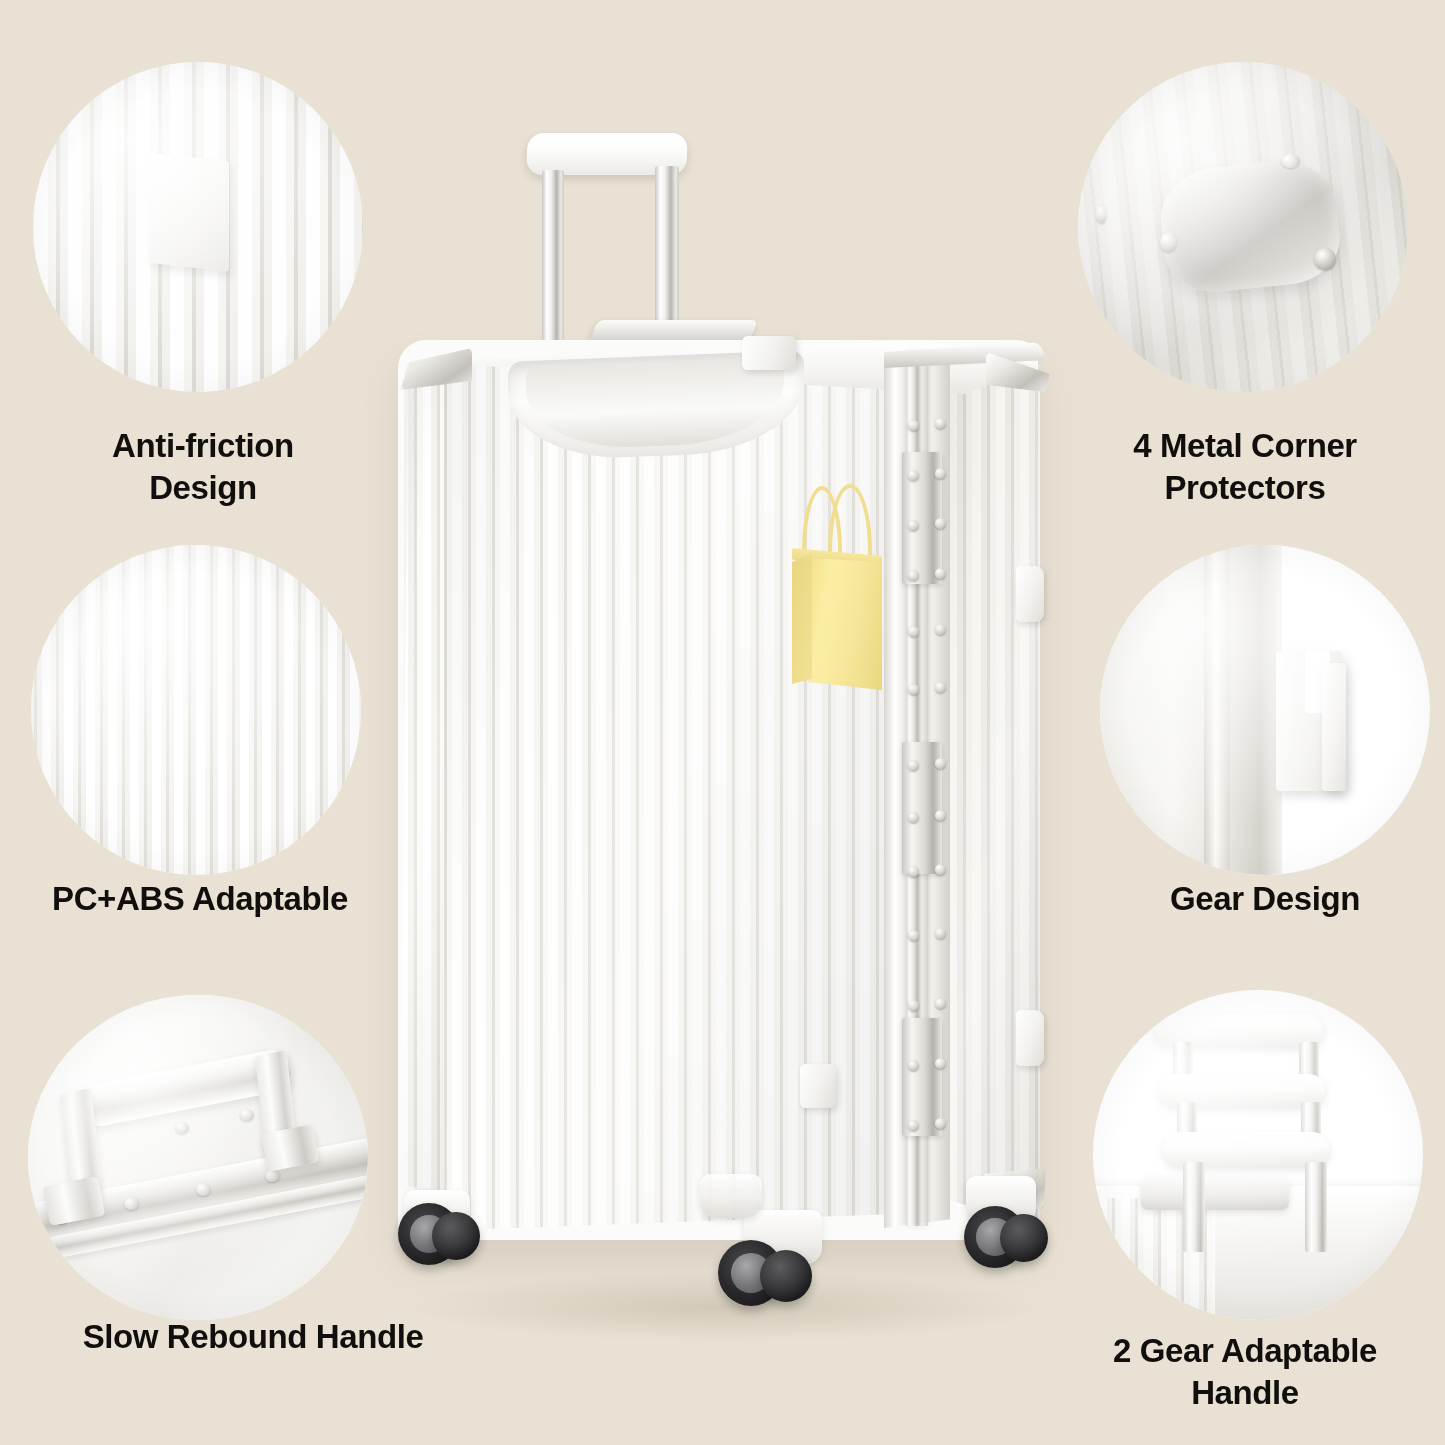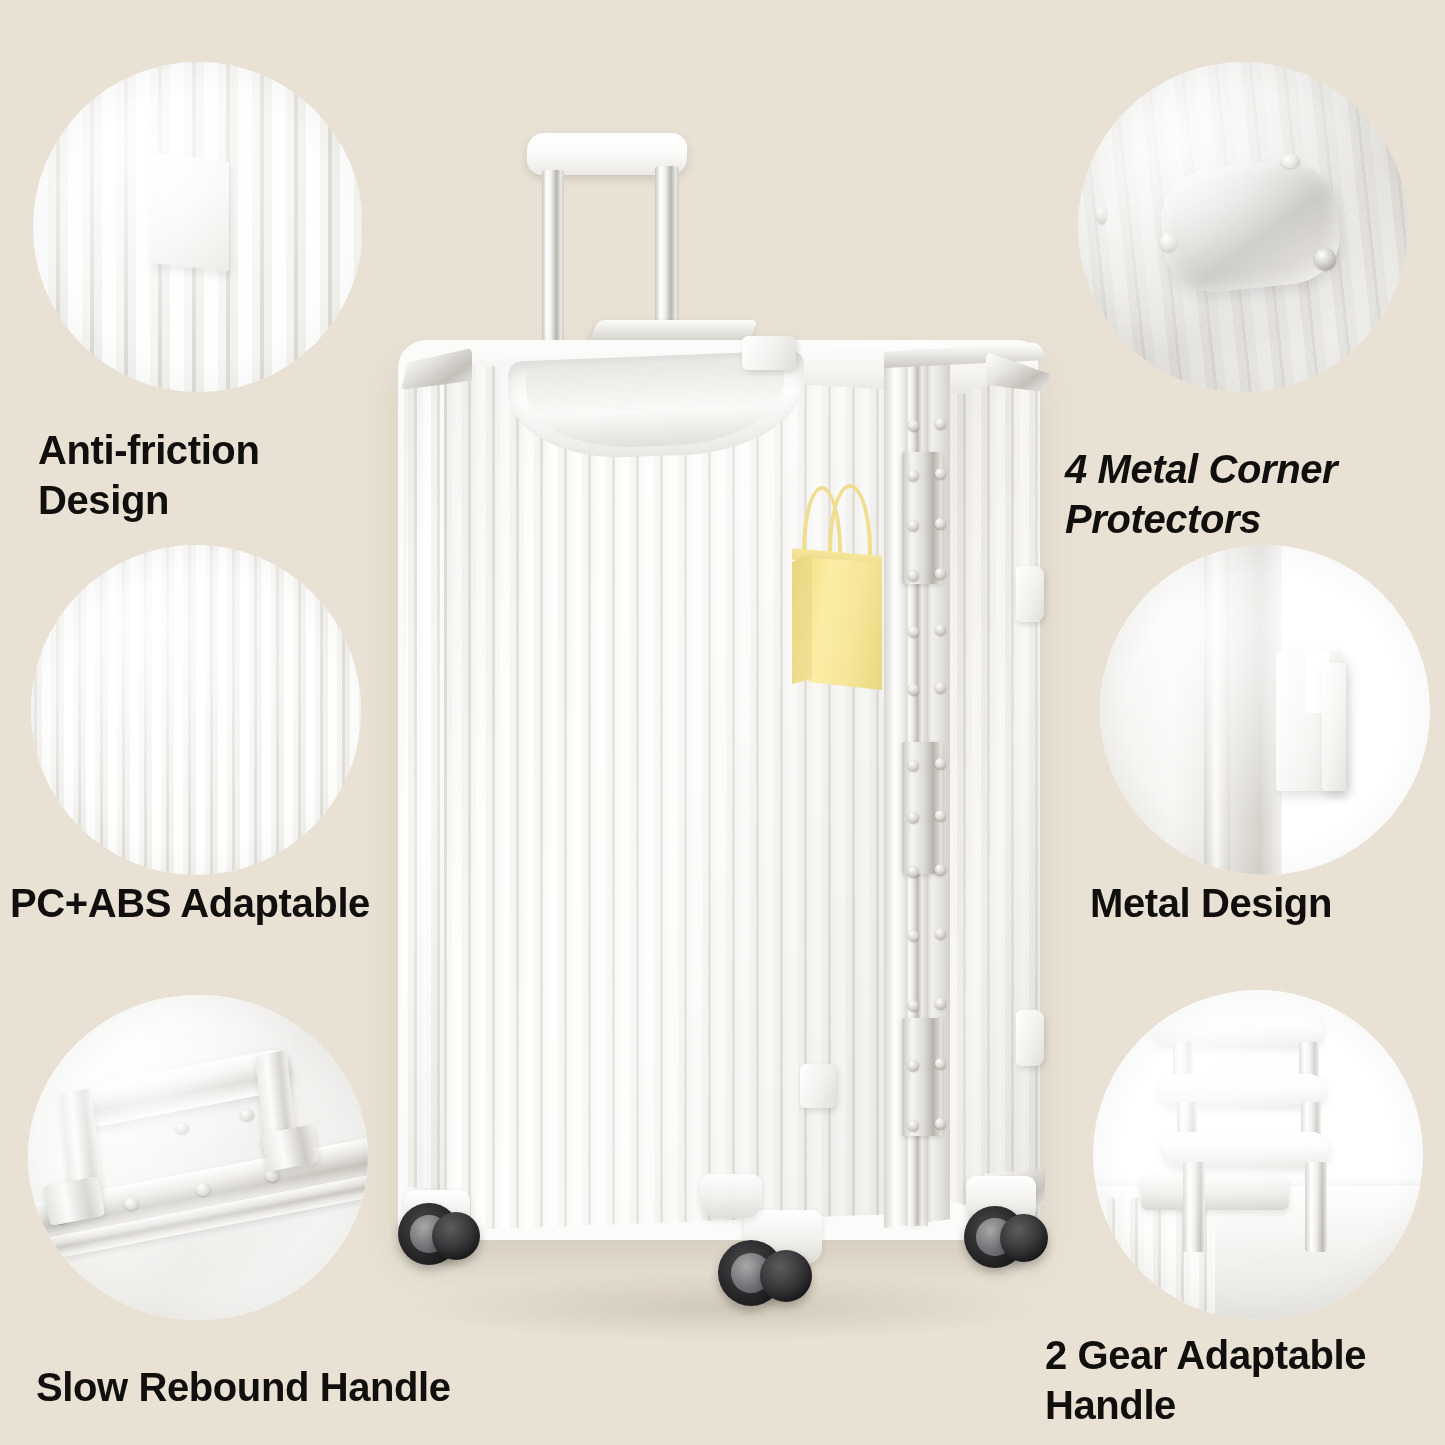--- a/index.html
+++ b/index.html
@@ -17,24 +17,24 @@
   
   .feature { position:absolute; }
   .circle {
     position:absolute;
     border-radius:50%;
     overflow:hidden;
     background:#f2f0ec;
   }
   .caption {
     position:absolute;
-    text-align:left;
+    text-align:center;
     color:#100f0d;
     font-weight:bold;
-    font-size:40px;
+    font-size:33px;
     line-height:1.26;
     letter-spacing:-0.4px;
     white-space:pre-line;
   }
 
   
   .ribs {
     position:absolute; inset:-10%;
     background:
       repeating-linear-gradient(90deg,
@@ -334,57 +334,57 @@
         <div class="al-grip" style="left:52px; top:72px; width:212px; height:42px; transform:rotate(-11deg);"></div>
 
         <div class="al-post" style="left:37px; top:96px; width:32px; height:106px; transform:rotate(-11deg) skewX(-5deg);"></div>
         <div class="al-post" style="left:232px; top:58px; width:32px; height:100px; transform:rotate(-11deg) skewX(-5deg);"></div>
 
         <div class="al-post" style="left:18px; top:186px; width:56px; height:40px; transform:rotate(-11deg); border-radius:5px;"></div>
         <div class="al-post" style="left:236px; top:134px; width:52px; height:38px; transform:rotate(-11deg); border-radius:5px;"></div>
         <div class="softlight"></div>
         <div class="vignette"></div>
     </div>
-    <div class="caption" style="left:0px; top:1362px; width:470px;padding-left:36px;">Slow Rebound Handle</div>
+    <div class="caption" style="left:0px; top:1316px; width:470px;padding-left:36px;">Slow Rebound Handle</div>
   </div>
 
   <div class="feature">
     <div class="circle" style="left:1078px; top:62px; width:330px; height:330px; background:#eceae6;">
       <div class="metal-body" style="left:-40px; top:-30px; width:420px; height:420px; transform:rotate(-8deg);"></div>
 
       <div style="position:absolute;left:-30px;top:-20px;width:400px;height:400px;transform:rotate(-8deg);opacity:.45;
            background:repeating-linear-gradient(92deg,#ffffff 0 14px,#eceae6 14px 22px,#d9d6d0 22px 25px,#f3f2ef 25px 34px);"></div>
       <div class="metal-cap" style="left:84px; top:102px; width:176px; height:124px; transform:rotate(-6deg);"></div>
       <div class="rivet" style="left:203px; top:92px; width:19px; height:14px;"></div>
       <div class="rivet" style="left:82px; top:170px; width:17px; height:20px;"></div>
       <div class="rivet" style="left:236px; top:186px; width:22px; height:22px;
            background:radial-gradient(circle at 35% 30%,#ffffff,#c6c3bd 55%,#8a8781);"></div>
       <div class="rivet" style="left:18px; top:142px; width:11px; height:20px; opacity:.8;"></div>
       <div class="softlight"></div>
       <div class="vignette"></div>
     </div>
-    <div class="caption" style="left:1065px; top:444px; width:360px;font-style:italic;">4 Metal Corner
+    <div class="caption" style="left:1065px; top:425px; width:360px;">4 Metal Corner
 Protectors</div>
   </div>
 
   <div class="feature">
     <div class="circle" style="left:1100px; top:545px; width:330px; height:330px; background:#ffffff;">
 
       <div style="position:absolute;left:0;top:0;width:182px;height:100%;
              background:linear-gradient(90deg,#efeee9 0%,#f7f6f3 40%,#e6e4de 72%,#d5d2cc 88%,#f3f2ef 100%);"></div>
       <div style="position:absolute;left:104px;top:0;width:26px;height:100%;
              background:linear-gradient(90deg,#d8d5cf,#fbfbf9 45%,#ddd9d3);"></div>
 
       <div class="hook-plate" style="left:176px; top:106px; width:66px; height:140px;"></div>
       <div class="hook-notch" style="left:205px; top:106px; width:25px; height:62px; background:#ffffff;"></div>
       <div class="hook-plate" style="left:222px; top:118px; width:24px; height:128px;"></div>
       <div class="softlight"></div>
       <div class="vignette"></div>
     </div>
-    <div class="caption" style="left:1090px; top:878px; width:350px;">Metal Design</div>
+    <div class="caption" style="left:1090px; top:878px; width:350px;">Gear Design</div>
   </div>
 
   <div class="feature">
     <div class="circle" style="left:1093px; top:990px; width:330px; height:330px; background:#ffffff;">
 
       <div style="position:absolute;left:-18px;top:196px;width:370px;height:150px;
              background:linear-gradient(180deg,#ffffff,#f4f3f0 40%,#e4e2dd);
              border-radius:22px 22px 60px 60px / 18px 18px 42px 42px;
              box-shadow:0 -2px 8px rgba(0,0,0,.06);"></div>
       <div style="position:absolute;left:-18px;top:208px;width:140px;height:130px;opacity:.75;

